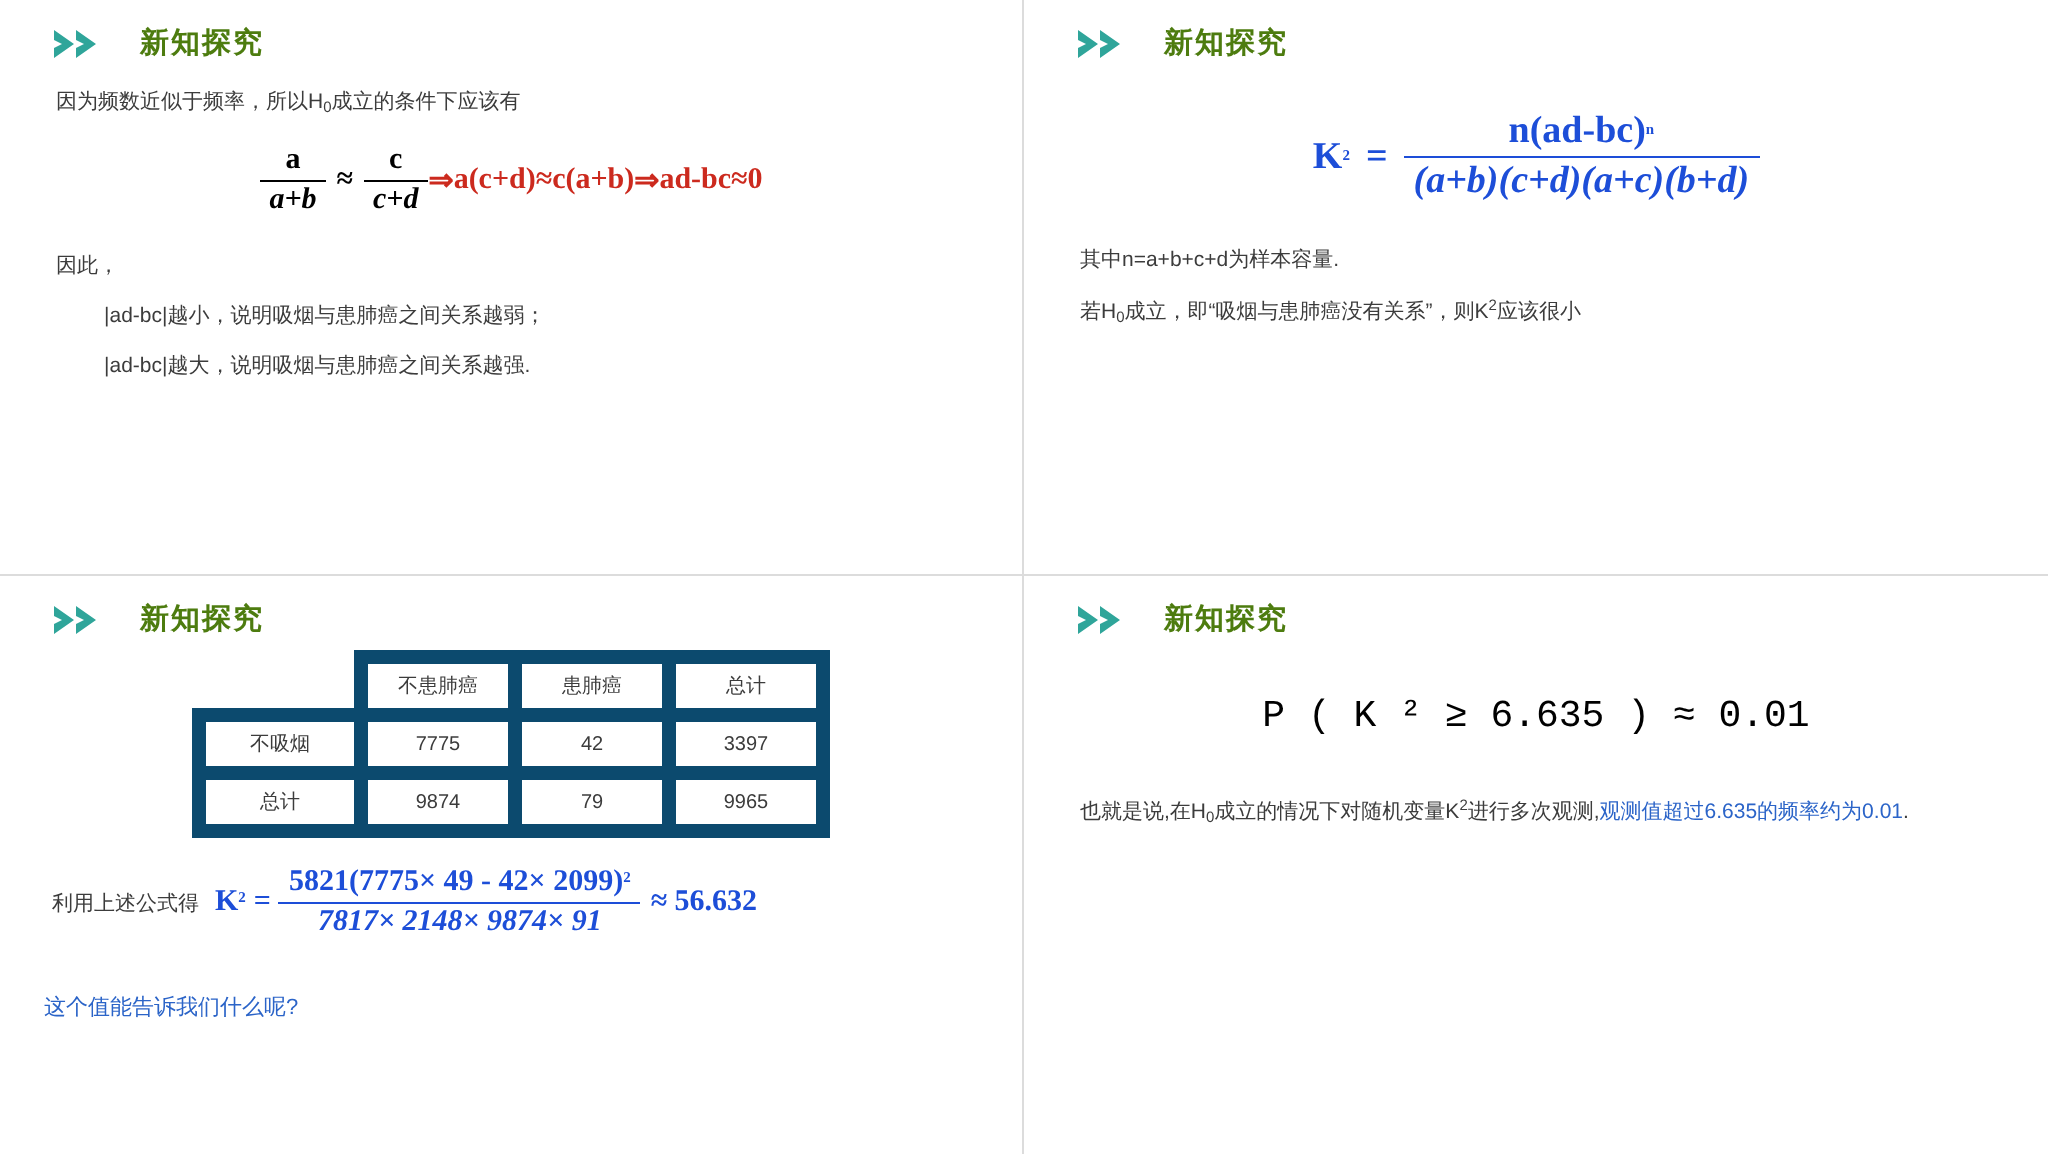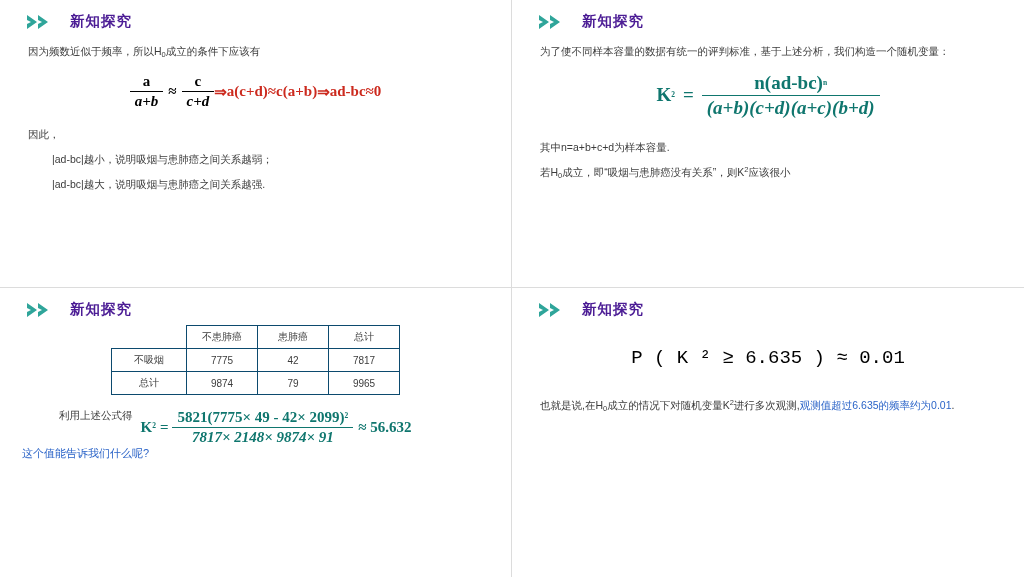--- a/index.html
+++ b/index.html
@@ -39,21 +39,21 @@
     padding: 12px 0 0 26px;
   }
   .chev {
     display: inline-block;
     line-height: 0;
     margin-right: 14px;
   }
   .slide-title {
     font-size: 14.5px;
     font-weight: bold;
-    color: #4c1d95;
+    color: #4d7c0f;
     letter-spacing: 1px;
   }
 
   
   .body {
     padding: 0 28px;
   }
   .p {
     font-size: 10.5px;
     color: #3c3c3c;
@@ -64,21 +64,21 @@
   .sub { font-size: 7.5px; vertical-align: -2px; }
   .sup { font-size: 7.5px; vertical-align: 4px; }
 
   .gap-8 { height: 8px; }
   .gap-12 { height: 12px; }
   .gap-16 { height: 16px; }
   .gap-20 { height: 20px; }
 
   
   .formula-red {
-    color: #0f766e;
+    color: #1d4ed8;
     font-family: "Liberation Serif", serif;
     font-weight: bold;
   }
   .frac {
     display: inline-block;
     vertical-align: middle;
     text-align: center;
   }
   .frac .num {
     display: block;
@@ -126,51 +126,51 @@
     display: flex;
     justify-content: center;
     padding-top: 6px;
   }
   table.data {
     border-collapse: collapse;
     font-size: 10px;
     color: #3c3c3c;
   }
   table.data td {
-    border: 1px solid #0c4a6e;
+    border: 7px solid #0c4a6e;
     text-align: center;
     padding: 4px 0;
     width: 70px;
     height: 13px;
   }
   table.data td.firstcol { width: 74px; }
   table.data tr.head td.corner { border-left: none; border-top: none; }
 
   
   .s3-lead {
     font-size: 10.5px;
     color: #3c3c3c;
     padding-left: 4px;
     display: inline-block;
   }
   .s3-row {
     display: flex;
-    align-items: flex-start;
+    align-items: center;
     padding: 0 22px;
     margin-top: 14px;
-    margin-left: 33px;
   }
   .s3-formula {
     font-size: 15px;
     margin-left: 8px;
   }
   .s3-question {
     color: #2b64c8;
     font-size: 11px;
     padding: 0 22px;
+    margin-top: 26px;
   }
   .blue { color: #2b64c8; }
 </style>
 </head>
 <body>
 
 <div class="grid">
 
   <div class="slide">
     <div class="slide-header">
@@ -217,21 +217,20 @@
       <span class="chev">
         <svg width="30" height="16" viewBox="0 0 30 16">
           <path d="M1,1 L11,8 L1,15 L1,10 L5,8 L1,6 Z" fill="#2fa59a"></path>
           <path d="M12,1 L22,8 L12,15 L12,10 L16,8 L12,6 Z" fill="#2fa59a"></path>
         </svg>
       </span>
       <span class="slide-title">新知探究</span>
     </div>
     <div class="body">
       <div class="gap-12"></div>
-      <div class="p">为了使不同样本容量的数据有统一的评判标准，基于上述分析，我们构造一个随机变量：</div>
       <div class="gap-12"></div>
       <div class="eqline s2-formula formula-red">
         <span class="lhs"><span>K</span><span class="sup">2</span></span>
         <span>=</span>
         <span class="frac" style="margin-left:8px;">
           <span class="num"><span>n(ad-bc)</span><span class="sup">n</span></span>
           <span class="den">(a+b)(c+d)(a+c)(b+d)</span>
         </span>
       </div>
       <div class="gap-20"></div>
@@ -259,21 +258,21 @@
             <tr class="head">
           <td class="firstcol corner"></td>
           <td>不患肺癌</td>
           <td>患肺癌</td>
           <td>总计</td>
         </tr>
         <tr>
           <td class="firstcol">不吸烟</td>
           <td>7775</td>
           <td>42</td>
-          <td>7817</td>
+          <td>3397</td>
         </tr>
         <tr>
           <td class="firstcol">总计</td>
           <td>9874</td>
           <td>79</td>
           <td>9965</td>
         </tr>
       </tbody>
         </table>
     </div>

